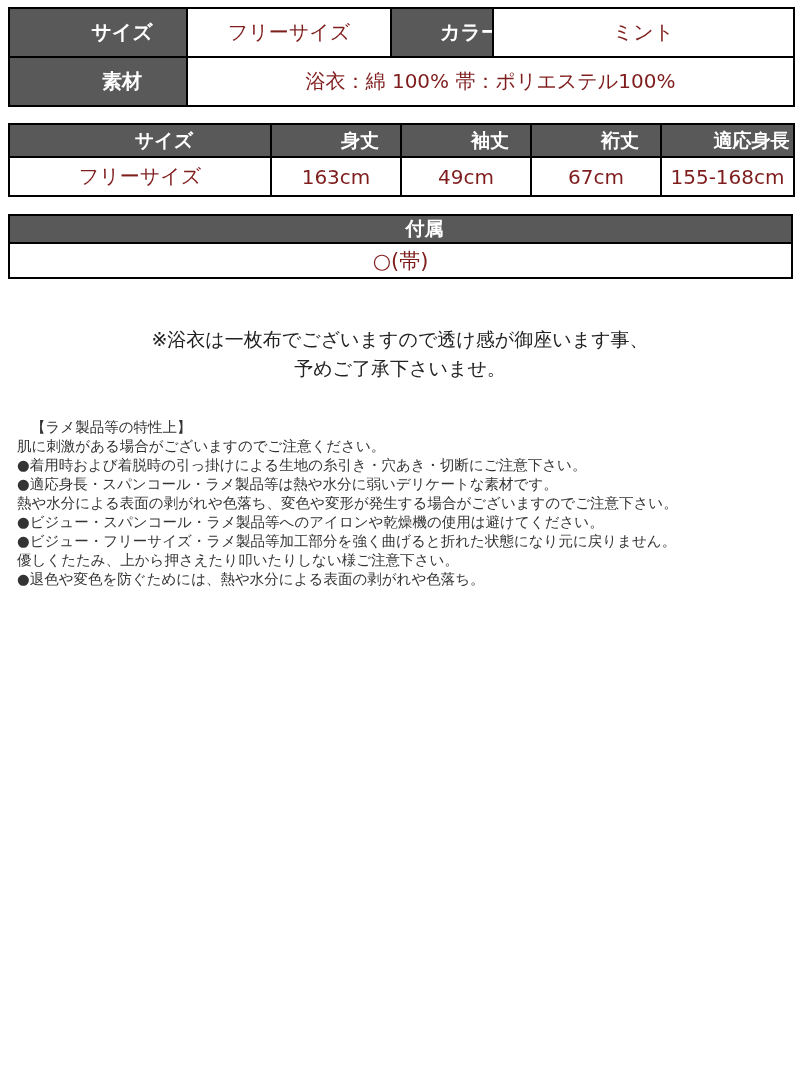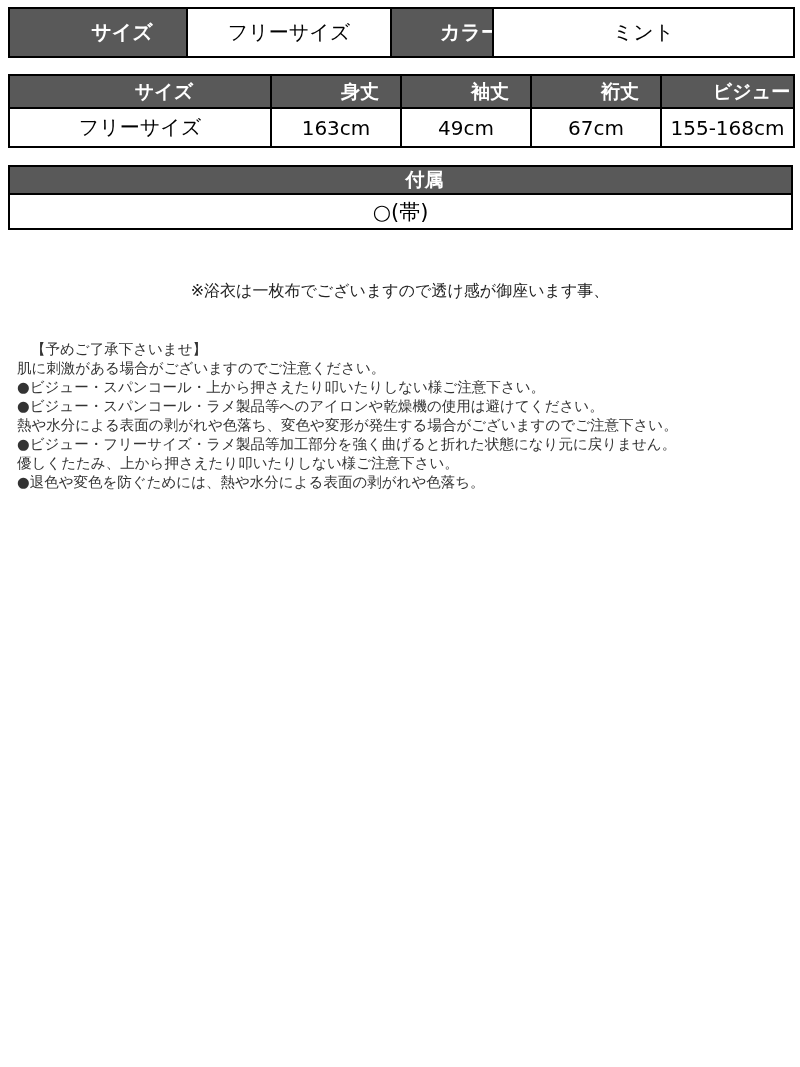--- a/index.html
+++ b/index.html
@@ -13,21 +13,21 @@
   table {
     border-collapse: collapse;
     table-layout: fixed;
     width: 785px;
     margin-left: 8px;
   }
   td {
     border: 2px solid #000000;
     text-align: center;
     vertical-align: middle;
-    color: #000000;
+    color: #7f1d1d;
     overflow: hidden;
     white-space: nowrap;
   }
   .th-cell {
     background: #595959;
     color: #ffffff;
     font-weight: 600;
     padding-left: 48px;
   }
 
@@ -42,21 +42,21 @@
 
   
   .acc-table { margin-top: 17px; }
   .acc-table .hdr td { height: 23px; font-size: 19px; }
   .acc-table .dat td { height: 35px; font-size: 21px; }
 
   
   .notice {
     margin-top: 46px;
     text-align: center;
-    font-size: 16px;
+    font-size: 19px;
     line-height: 29px;
     color: #222222;
   }
 
   
   .precautions {
     margin-top: 35px;
     margin-left: 17px;
     margin-right: 14px;
     font-size: 14.5px;
@@ -76,38 +76,42 @@
       <col style="width:102px">
       <col style="width:301px">
   </colgroup>
   <tbody>
       <tr>
     <td class="th-cell">サイズ</td>
     <td>フリーサイズ</td>
     <td class="th-cell">カラー</td>
     <td>ミント</td>
   </tr>
+  <tr>
+    <td class="th-cell">素材</td>
+    <td colspan="3">浴衣：綿 100%  帯：ポリエステル100%</td>
+  </tr>
 </tbody>
   </table>
 
 <table class="meas-table">
   <colgroup>
     <col style="width:262px">
       <col style="width:130px">
       <col style="width:130px">
       <col style="width:130px">
       <col style="width:133px">
   </colgroup>
   <tbody>
       <tr class="hdr">
     <td class="th-cell">サイズ</td>
     <td class="th-cell">身丈</td>
     <td class="th-cell">袖丈</td>
     <td class="th-cell">裄丈</td>
-    <td class="th-cell">ビジュー</td>
+    <td class="th-cell">適応身長</td>
   </tr>
   <tr class="dat">
     <td>フリーサイズ</td>
     <td>163cm</td>
     <td>49cm</td>
     <td>67cm</td>
     <td>155-168cm</td>
   </tr>
 </tbody>
   </table>
@@ -118,24 +122,26 @@
     <td class="th-cell">付属</td>
   </tr>
   <tr class="dat">
     <td>○(帯)</td>
   </tr>
 </tbody>
   </table>
 
 <div class="notice">
   <div>※浴衣は一枚布でございますので透け感が御座います事、</div>
+  <div>予めご了承下さいませ。</div>
 </div>
 
 <div class="precautions">
-  <div class="heading">【予めご了承下さいませ】</div>
+  <div class="heading">【ラメ製品等の特性上】</div>
   <div>肌に刺激がある場合がございますのでご注意ください。</div>
-  <div>●ビジュー・スパンコール・上から押さえたり叩いたりしない様ご注意下さい。</div>
+  <div>●着用時および着脱時の引っ掛けによる生地の糸引き・穴あき・切断にご注意下さい。</div>
+  <div>●適応身長・スパンコール・ラメ製品等は熱や水分に弱いデリケートな素材です。</div>
+  <div>熱や水分による表面の剥がれや色落ち、変色や変形が発生する場合がございますのでご注意下さい。</div>
   <div>●ビジュー・スパンコール・ラメ製品等へのアイロンや乾燥機の使用は避けてください。</div>
-  <div>熱や水分による表面の剥がれや色落ち、変色や変形が発生する場合がございますのでご注意下さい。</div>
   <div>●ビジュー・フリーサイズ・ラメ製品等加工部分を強く曲げると折れた状態になり元に戻りません。</div>
   <div>優しくたたみ、上から押さえたり叩いたりしない様ご注意下さい。</div>
   <div>●退色や変色を防ぐためには、熱や水分による表面の剥がれや色落ち。</div>
 </div>
 
 </body></html>

